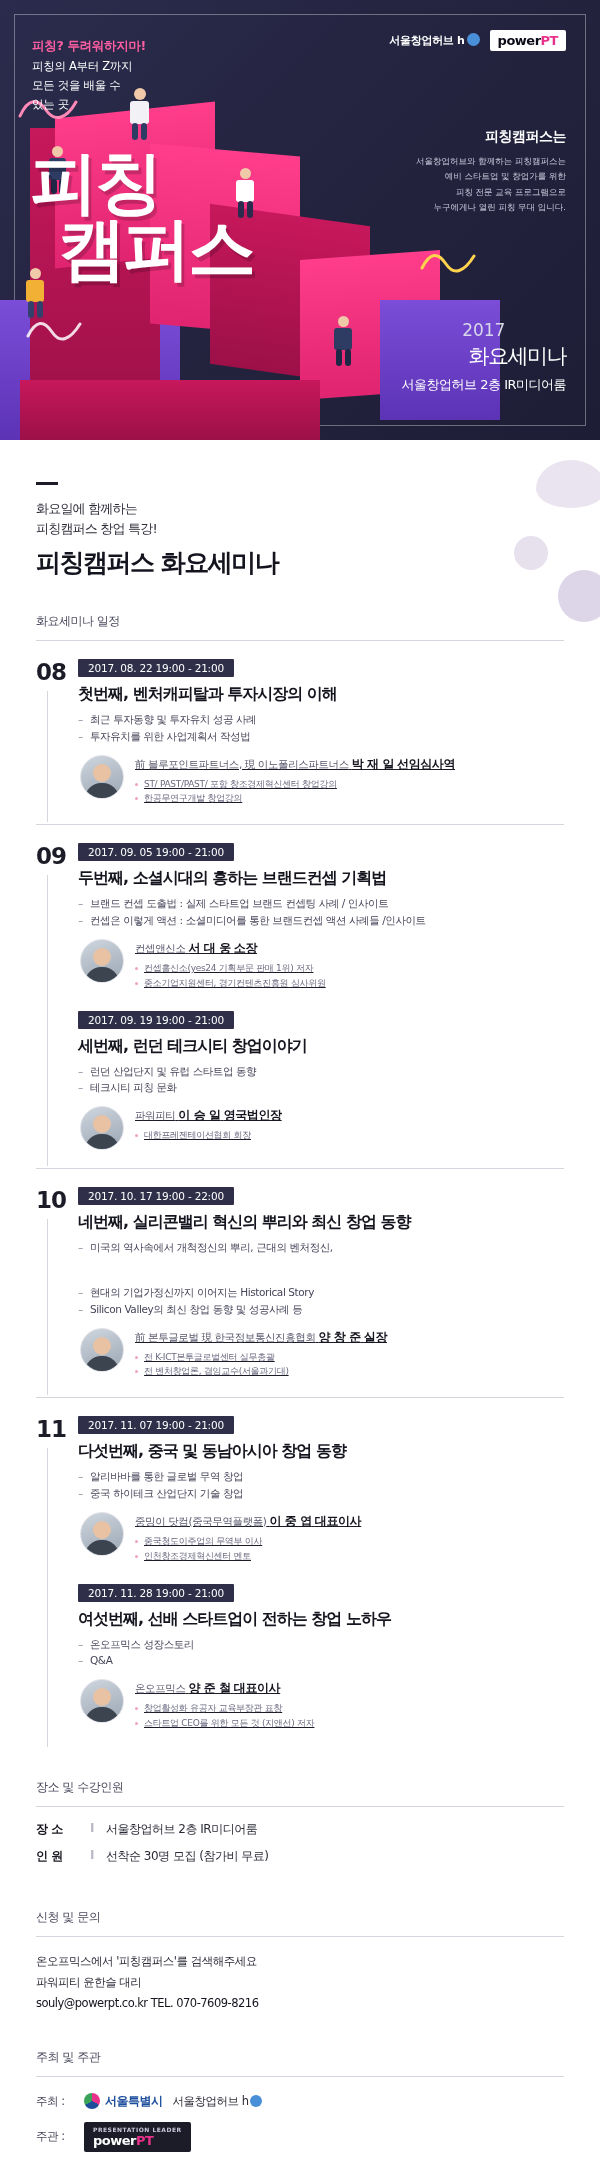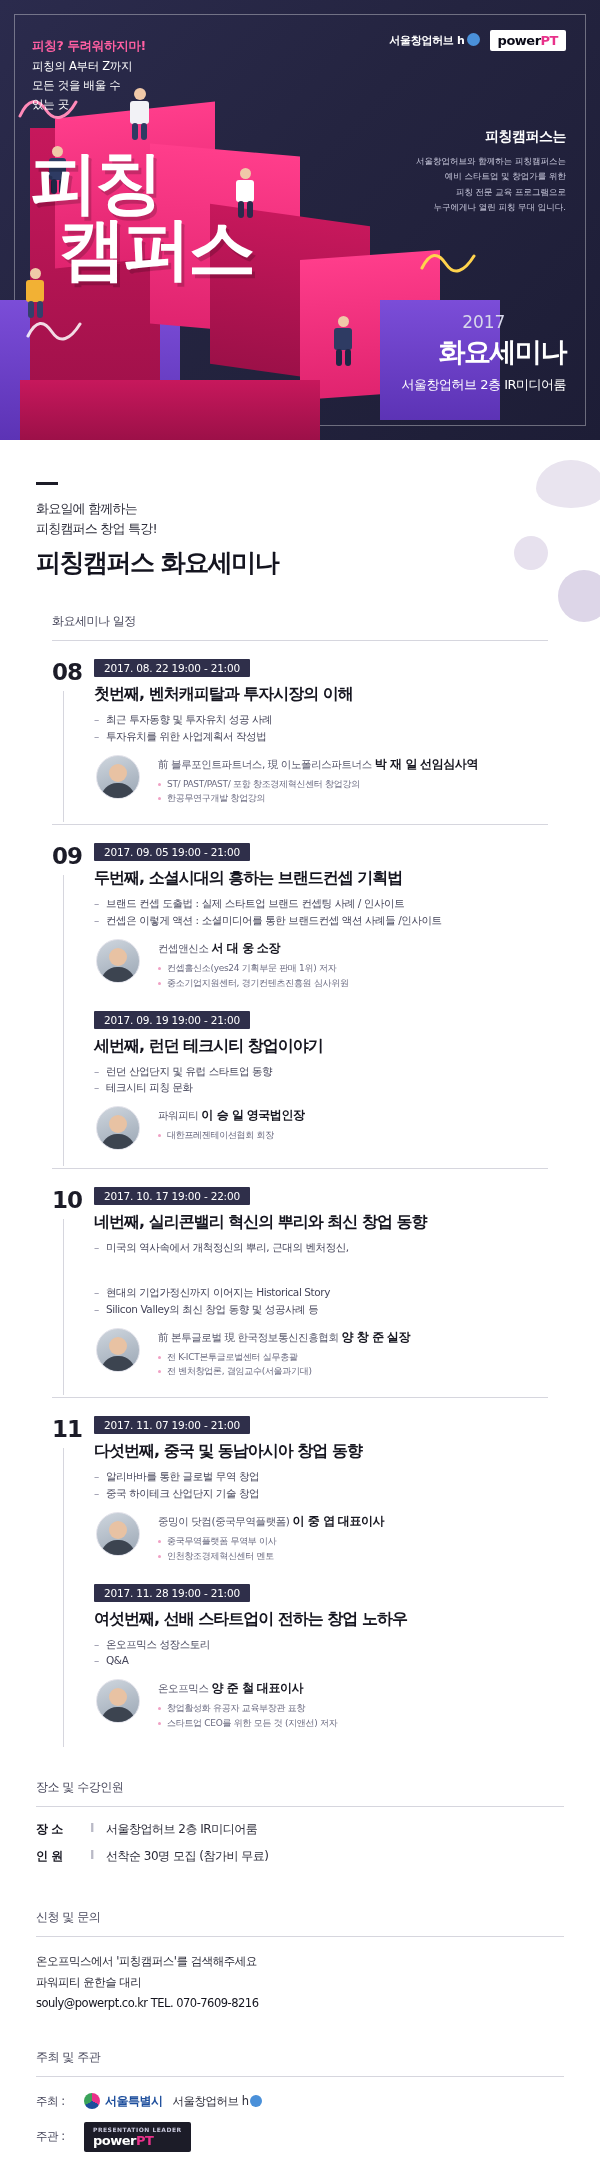--- a/index.html
+++ b/index.html
@@ -72,39 +72,39 @@
     text-shadow: 3px 4px 0 rgba(0,0,0,0.18);
   }
   .hero-title .l1 { font-size: 68px; line-height: 0.96; display: block; }
   .hero-title .l2 { font-size: 68px; line-height: 1.0; display: block; margin-left: 28px; }
 
   .hero-bottom {
     position: absolute; right: 34px; bottom: 46px; text-align: right; z-index: 7;
     color: #ffffff;
   }
   .hero-bottom .yr { font-size: 17px; color: #d8d8ea; letter-spacing: 0px; text-align: center; }
-  .hero-bottom .sem { font-size: 27px; font-weight: bold; letter-spacing: -1.5px; margin-top: 2px; }
+  .hero-bottom .sem { font-size: 21px; font-weight: normal; letter-spacing: -1.5px; margin-top: 2px; }
   .hero-bottom .place { font-size: 13px; margin-top: 6px; letter-spacing: -0.5px; }
 
   .figure { position: absolute; z-index: 5; }
   .fig-body { position: absolute; border-radius: 3px; }
   .fig-head { position: absolute; border-radius: 50%; background: #f0c9a8; }
 
   .squig { position: absolute; z-index: 3; }
 
   
   .intro { padding: 42px 36px 0 36px; position: relative; }
   .intro .dash { width: 22px; height: 3px; background: #1c1c28; margin-bottom: 14px; }
   .intro .sub { font-size: 13px; line-height: 1.5; letter-spacing: -0.8px; color: #2b2b38; }
   .intro .main { font-size: 25px; font-weight: bold; letter-spacing: -1.5px; margin-top: 8px; color: #14141f; }
 
   .blob { position: absolute; border-radius: 50%; }
 
   
-  .section { padding: 0 52px; position: relative; }
+  .section { padding: 0 36px; position: relative; }
   .sec-head {
     font-size: 12px; color: #4a4a5e; letter-spacing: -0.5px;
     padding: 34px 0 10px 0;
   }
   .sec-rule { border-top: 1px solid #d6d6de; }
 
   .month-row { display: flex; padding-top: 16px; }
   .month-col { width: 42px; flex: 0 0 42px; padding-top: 2px; }
   .month-num {
     font-size: 23px; font-weight: bold; color: #1c1c28; letter-spacing: -1px;
@@ -122,21 +122,21 @@
   }
   .bullets { list-style: none; margin: 0 0 10px 0; }
   .bullets li {
     font-size: 10.5px; color: #45455a; letter-spacing: -0.4px; line-height: 1.6;
     padding-left: 12px; position: relative;
   }
   .bullets li::before {
     content: "–"; position: absolute; left: 0; color: #8b8ba0;
   }
 
-  .speaker { display: flex; gap: 18px; align-items: flex-start; padding-left: 2px; }
+  .speaker { display: flex; gap: 11px; align-items: flex-start; padding-left: 2px; text-decoration: underline; }
   .avatar {
     width: 44px; height: 44px; border-radius: 50%; flex: 0 0 44px;
     background: linear-gradient(160deg, #cfd6de 0%, #9aa6b4 100%);
     position: relative; overflow: hidden; border: 1px solid #e2e2ea;
   }
   .avatar::after {
     content: ""; position: absolute; left: 50%; top: 8px; width: 18px; height: 18px;
     border-radius: 50%; background: #e8c2a3; transform: translateX(-50%);
   }
   .avatar::before {
@@ -430,21 +430,21 @@
           </ul>
           <div class="speaker">
             <div class="avatar"></div>
             <div class="spk-info">
               <div class="spk-name">
                 <span class="org">중밍이 닷컴(중국무역플랫폼)</span>
                 <b>이 중 엽</b>
                 <b>대표이사</b>
               </div>
               <ul class="spk-bullets">
-                <li>중국무역플랫폼 무역부 이사</li>
+                <li>중국청도이주업의 무역부 이사</li>
                 <li>인천창조경제혁신센터 멘토</li>
               </ul>
             </div>
           </div>
         </div>
 
         <div class="item">
           <span class="date-chip">2017. 11. 28  19:00 - 21:00</span>
           <div class="item-title">여섯번째, 선배 스타트업이 전하는 창업 노하우</div>
           <ul class="bullets">

